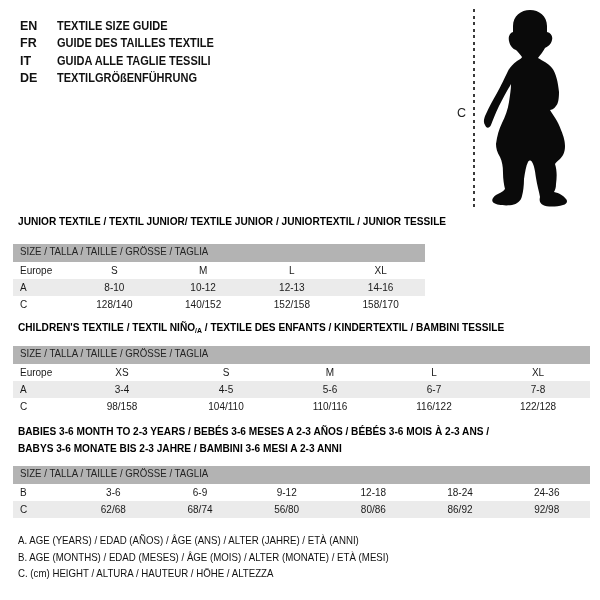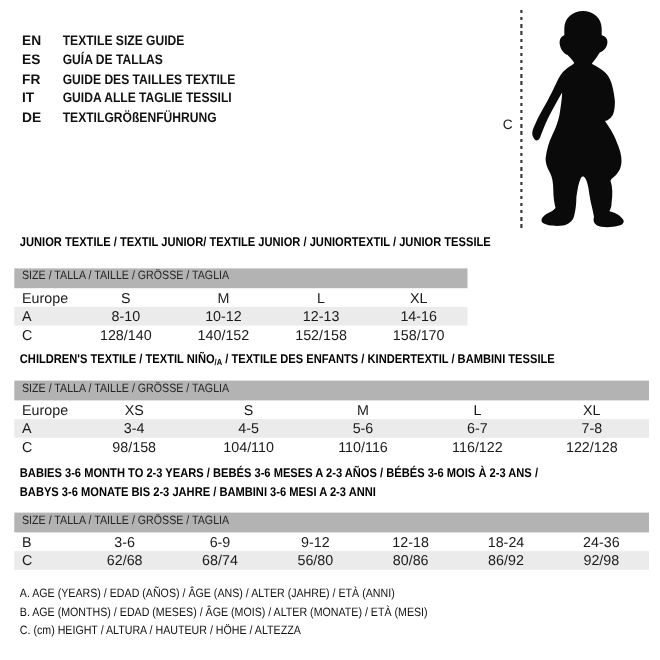--- a/index.html
+++ b/index.html
@@ -3,61 +3,57 @@
 <meta charset="utf-8">
 <style>
   html,body { margin:0; padding:0; background:#fff; }
   .page {
     position:relative; width:600px; height:600px; background:#ffffff;
     font-family:"Liberation Sans", sans-serif; color:#1a1a1a; overflow:hidden;
   }
   .condensed { display:inline-block; transform:scaleX(0.88); transform-origin:0 50%; white-space:nowrap; }
 
   
-  .lang-block { position:absolute; left:20px; top:28px; }
+  .lang-block { position:absolute; left:20px; top:17px; }
   .lang-row { display:flex; height:17.5px; align-items:center; font-weight:bold; font-size:12.5px; color:#111; }
   .lang-code { width:37px; }
 
   
   .figure { position:absolute; left:450px; top:5px; width:150px; height:212px; }
   .c-label { position:absolute; left:7px; top:101px; font-size:12.5px; color:#222; }
   .dash-line { position:absolute; left:23px; top:4px; width:2px; height:201px;
     background:repeating-linear-gradient(to bottom,#3a3a3a 0px,#3a3a3a 3px,transparent 3px,transparent 6.5px); }
   .baby-svg { position:absolute; left:30px; top:0; }
 
   
   .sec-title { position:absolute; left:18px; font-weight:bold; font-size:11.5px; color:#000; }
   .sub { font-size:0.68em; vertical-align:-0.25em; }
 
   .stable { position:absolute; left:13px; }
   .t-narrow { width:412px; }
   .t-wide   { width:577px; }
   .thead { height:18px; line-height:14px; padding-left:7px; font-size:11px; color:#242424; }
   .thead .condensed { vertical-align:top; }
-  .trow { display:flex; height:17px; align-items:center; font-size:13px; color:#1a1a1a;justify-content:center; }
+  .trow { display:flex; height:17px; align-items:center; font-size:10px; color:#1a1a1a; }
   .tlabel { width:57px; padding-left:7px; box-sizing:border-box; text-align:left; }
   .tcell { flex:1; text-align:center; }
 
   
   .footnotes { position:absolute; left:18px; top:534px; }
   .fn-line { height:16.5px; font-weight:normal; font-size:11px; color:#111; }
 </style>
 </head>
 <body>
 
 <div class="page">
 
   <div class="lang-block">
     <div class="lang-row">
       <span class="lang-code">EN</span>
       <span class="condensed">TEXTILE SIZE GUIDE</span>
-    </div>
-    <div class="lang-row">
-      <span class="lang-code">ES</span>
-      <span class="condensed">GUÍA DE TALLAS</span>
     </div>
     <div class="lang-row">
       <span class="lang-code">FR</span>
       <span class="condensed">GUIDE DES TAILLES TEXTILE</span>
     </div>
     <div class="lang-row">
       <span class="lang-code">IT</span>
       <span class="condensed">GUIDA ALLE TAGLIE TESSILI</span>
     </div>
     <div class="lang-row">

